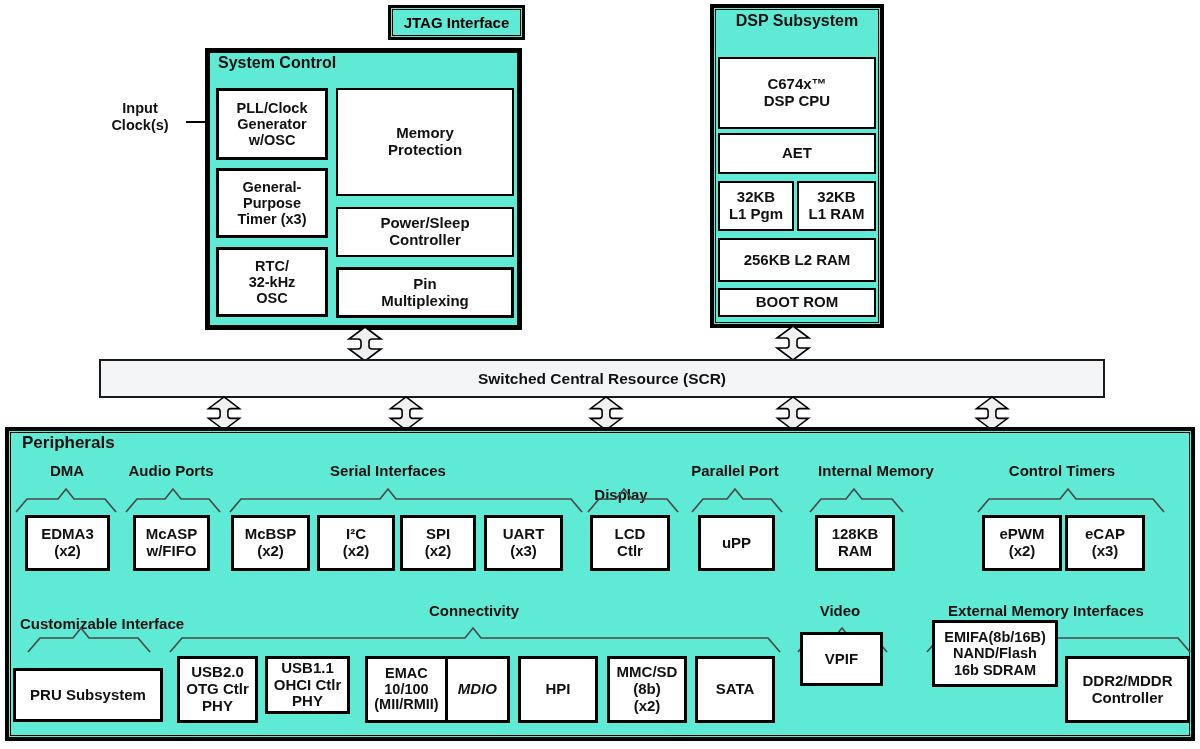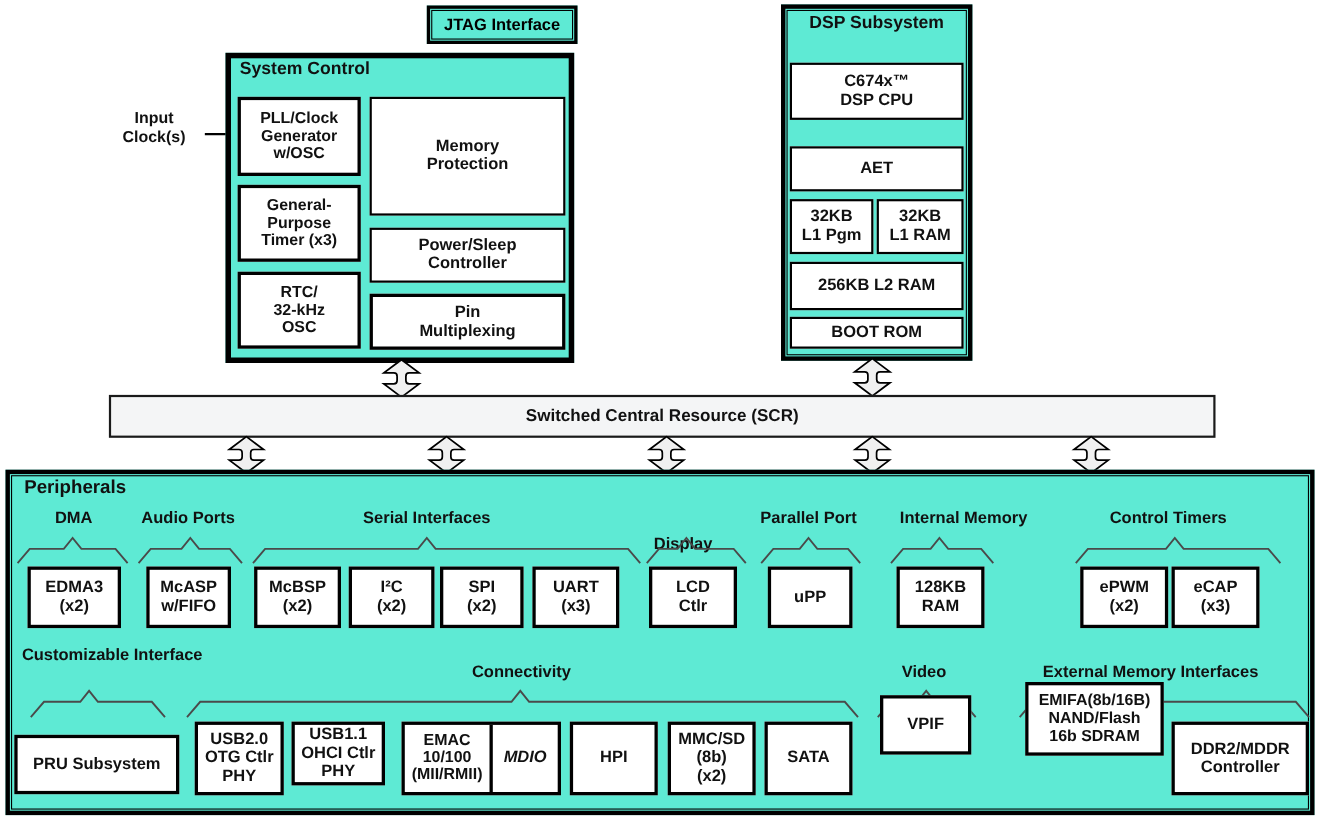--- a/index.html
+++ b/index.html
@@ -81,21 +81,21 @@
 32-kHz
 OSC</div>
   <div class="box" style="left:336px;top:267px;width:178px;height:51px;">Pin
 Multiplexing</div>
 
   <div class="panel" style="left:710px;top:4px;width:174px;height:324px;">
     <div class="inner"></div>
   </div>
   <div class="panel-title center-title" style="left:710px;width:174px;top:12px;text-align:center;">DSP Subsystem</div>
 
-  <div class="box b2" style="left:718px;top:57px;width:158px;height:52px;">C674x™
+  <div class="box b2" style="left:718px;top:57px;width:158px;height:72px;">C674x™
 DSP CPU</div>
   <div class="box b2" style="left:718px;top:133px;width:158px;height:41px;">AET</div>
   <div class="box b2" style="left:718px;top:181px;width:76px;height:50px;">32KB
 L1 Pgm</div>
   <div class="box b2" style="left:797px;top:181px;width:79px;height:50px;">32KB
 L1 RAM</div>
   <div class="box b2" style="left:718px;top:238px;width:158px;height:44px;">256KB L2 RAM</div>
   <div class="box b2" style="left:718px;top:288px;width:158px;height:29px;">BOOT ROM</div>
 
   <svg class="conn" style="left:345px;top:326px;" width="40" height="36" viewBox="0 0 40 36">
@@ -173,21 +173,21 @@
   <div class="box" style="left:698px;top:515px;width:77px;height:56px;">uPP</div>
   <div class="box" style="left:590px;top:515px;width:80px;height:56px;">LCD
 Ctlr</div>
   <div class="box" style="left:815px;top:515px;width:80px;height:56px;">128KB
 RAM</div>
   <div class="box" style="left:982px;top:515px;width:80px;height:56px;">ePWM
 (x2)</div>
   <div class="box" style="left:1065px;top:515px;width:80px;height:56px;">eCAP
 (x3)</div>
 
-  <div class="glabel" style="left:102px;top:587px;">Customizable Interface</div>
+  <div class="glabel" style="left:102px;top:615px;">Customizable Interface</div>
   <div class="glabel" style="left:474px;top:602px;">Connectivity</div>
   <div class="glabel" style="left:840px;top:602px;">Video</div>
   <div class="glabel" style="left:1046px;top:602px;">External Memory Interfaces</div>
 
   <svg class="brace" style="left:26px;top:624px;" width="126" height="30">
       <path d="M2 28 L14 14 L47 14 L55 4 L63 14 L112 14 L124 28"></path>
     </svg>
   <svg class="brace" style="left:168px;top:624px;" width="614" height="30">
       <path d="M2 28 L14 14 L297 14 L305 4 L313 14 L600 14 L612 28"></path>
     </svg>

